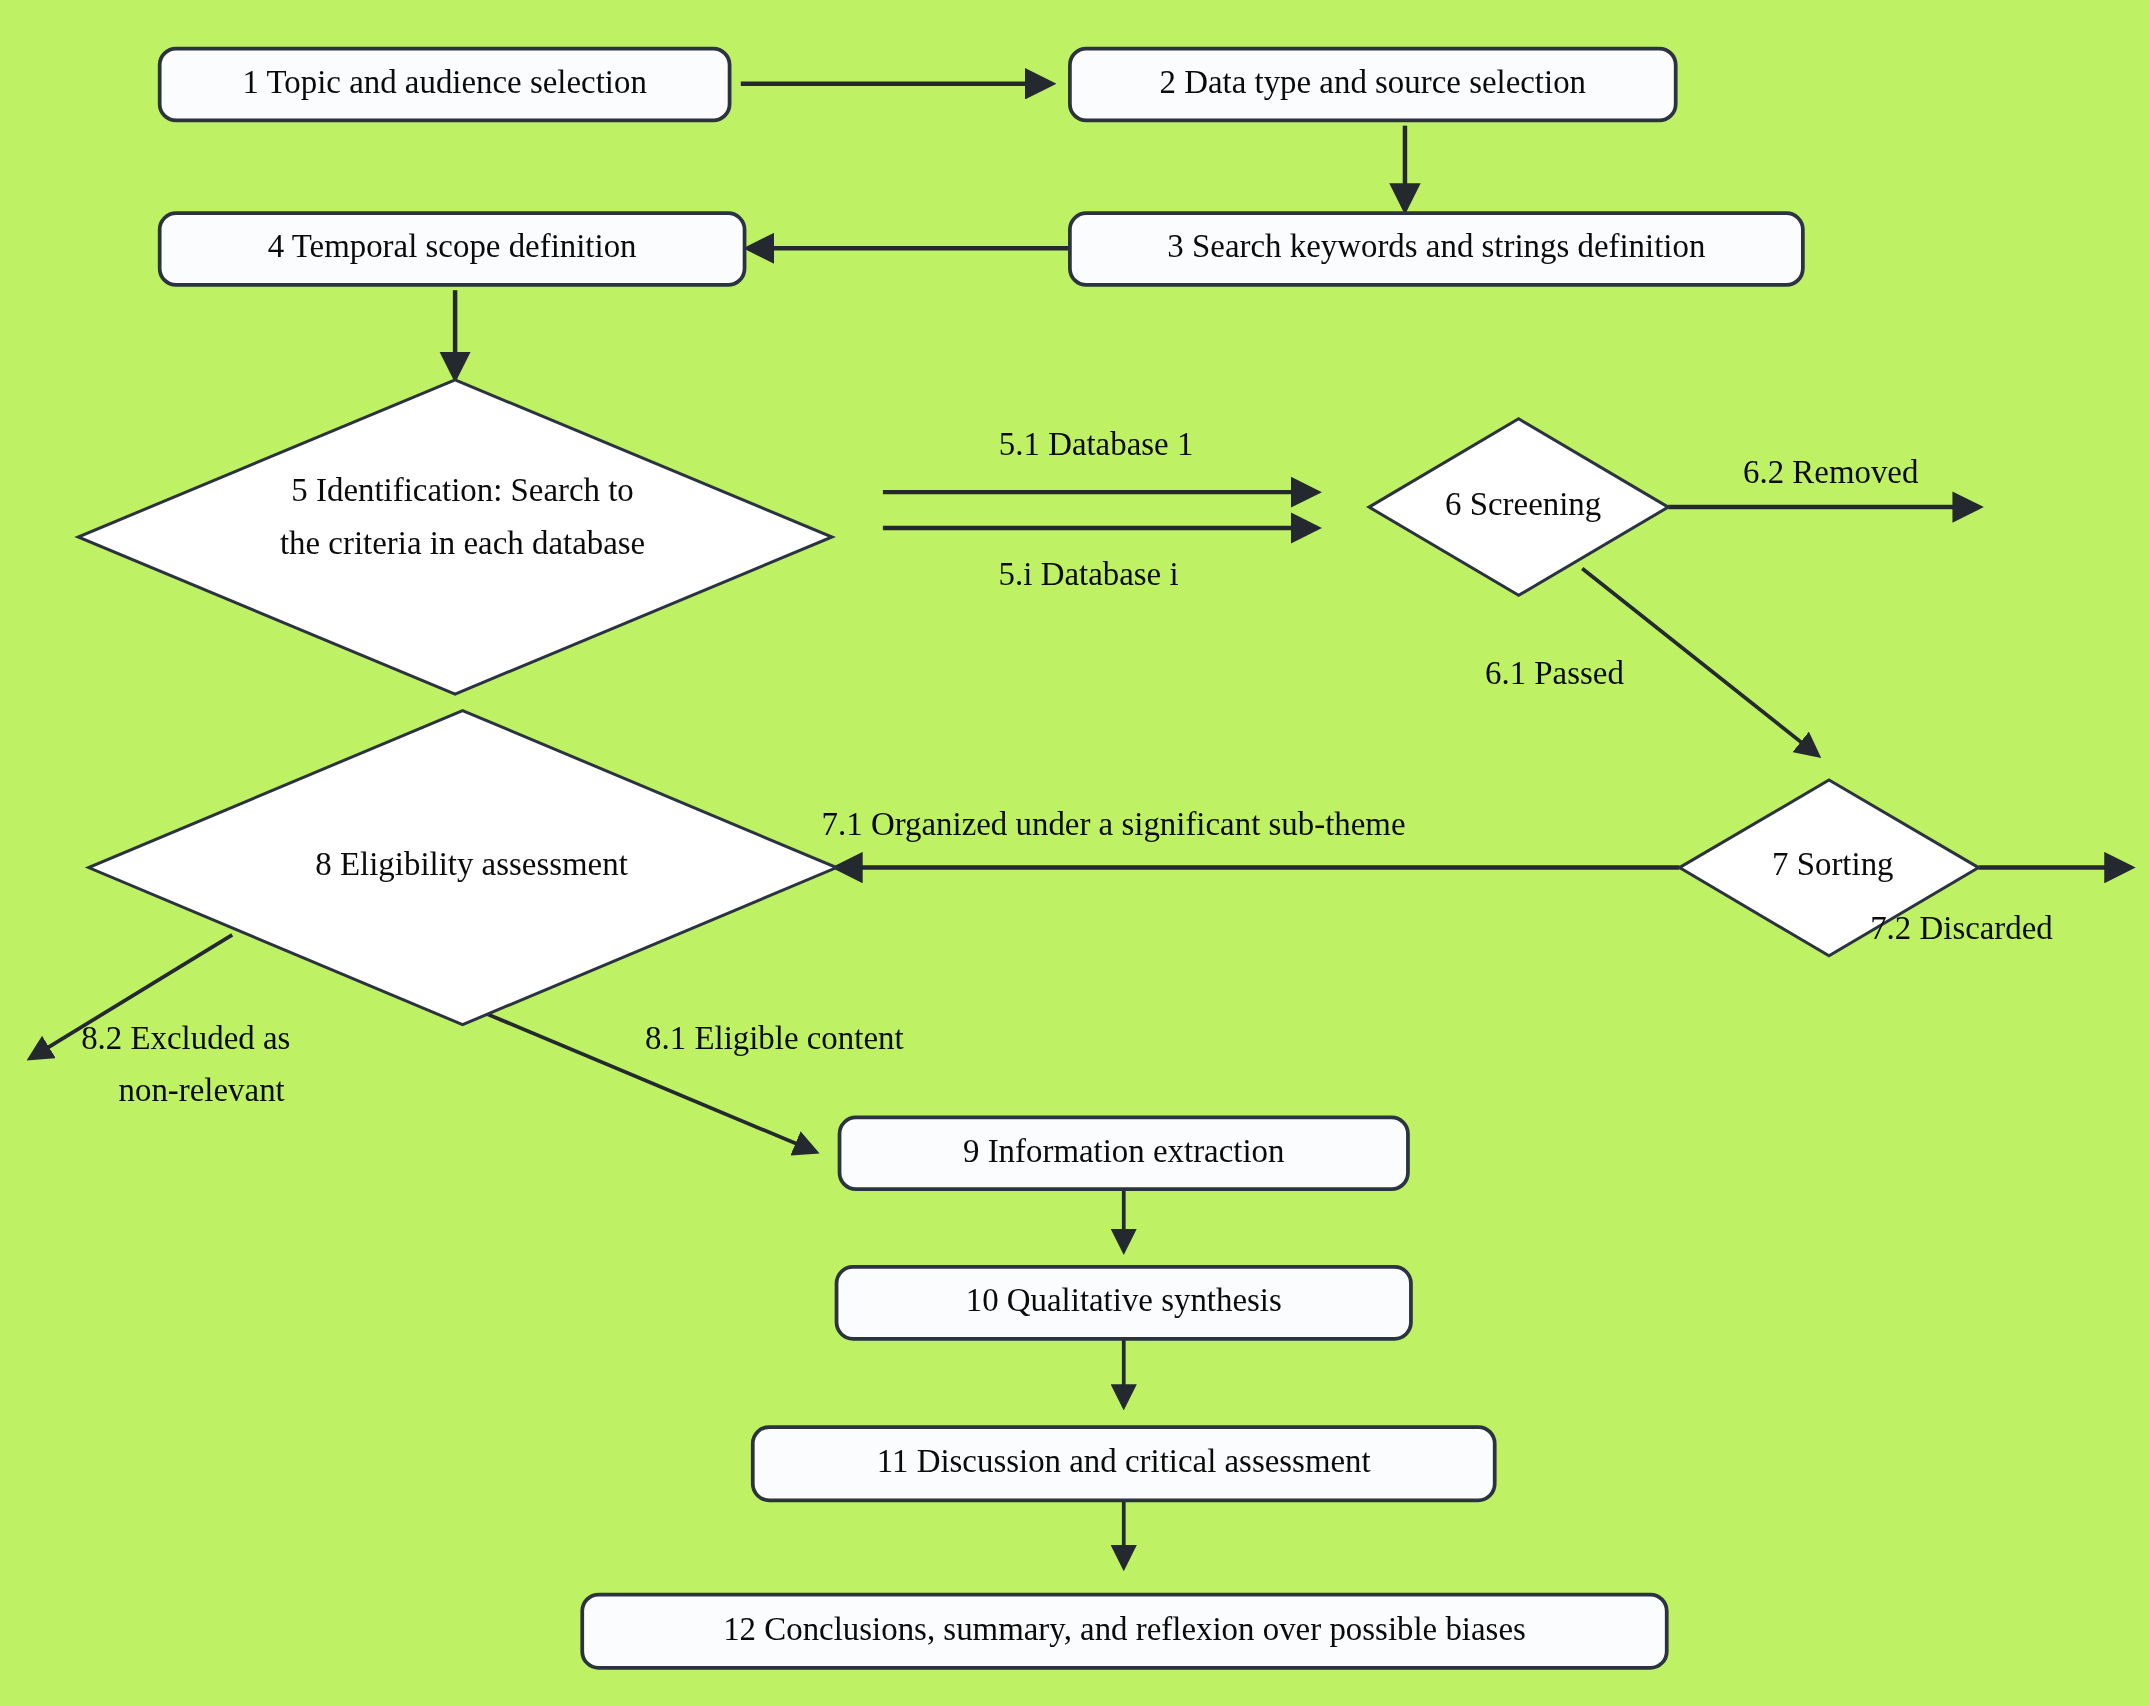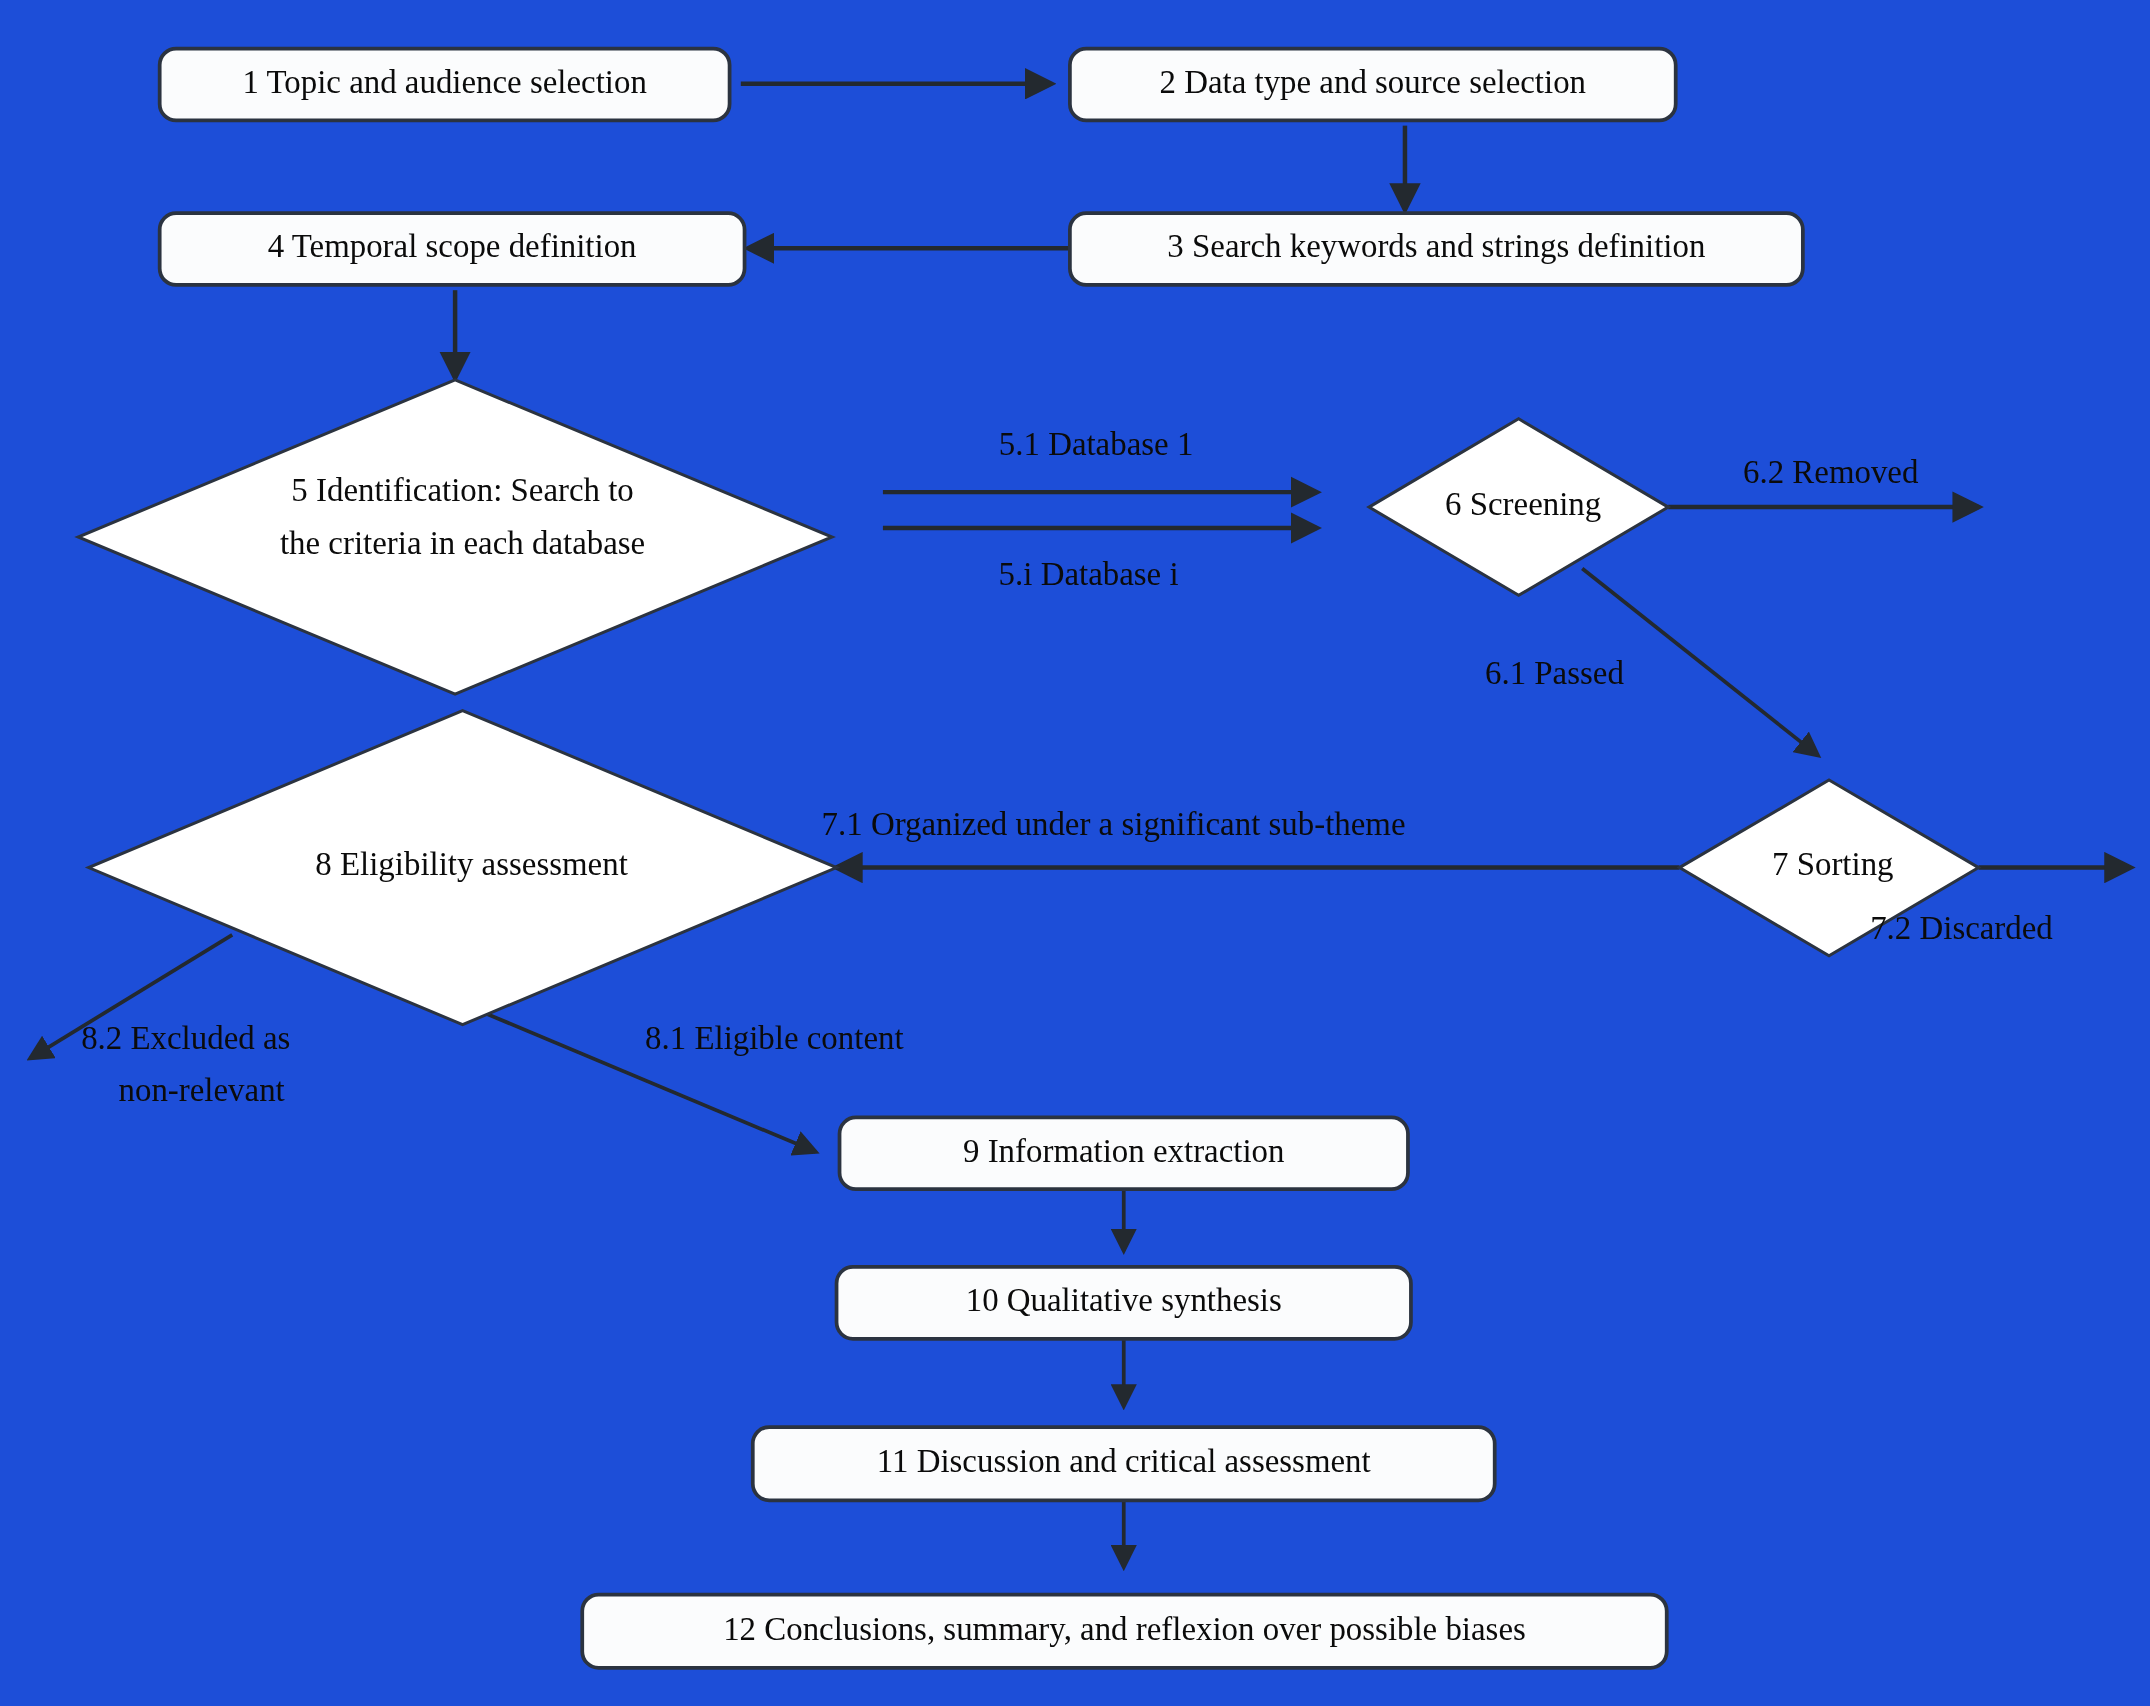--- a/index.html
+++ b/index.html
@@ -7,21 +7,21 @@
     padding: 0;
     background: #ffffff;
   }
   body {
     font-family: "Liberation Serif", "DejaVu Serif", serif;
   }
   #diagram-root {
     position: relative;
     width: 2151px;
     height: 1706px;
-    background: #1d4ed8;
+    background: #bef264;
     overflow: hidden;
   }
   svg#flowchart {
     position: absolute;
     top: 0;
     left: 0;
     width: 2151px;
     height: 1706px;
   }
   .node-box {

